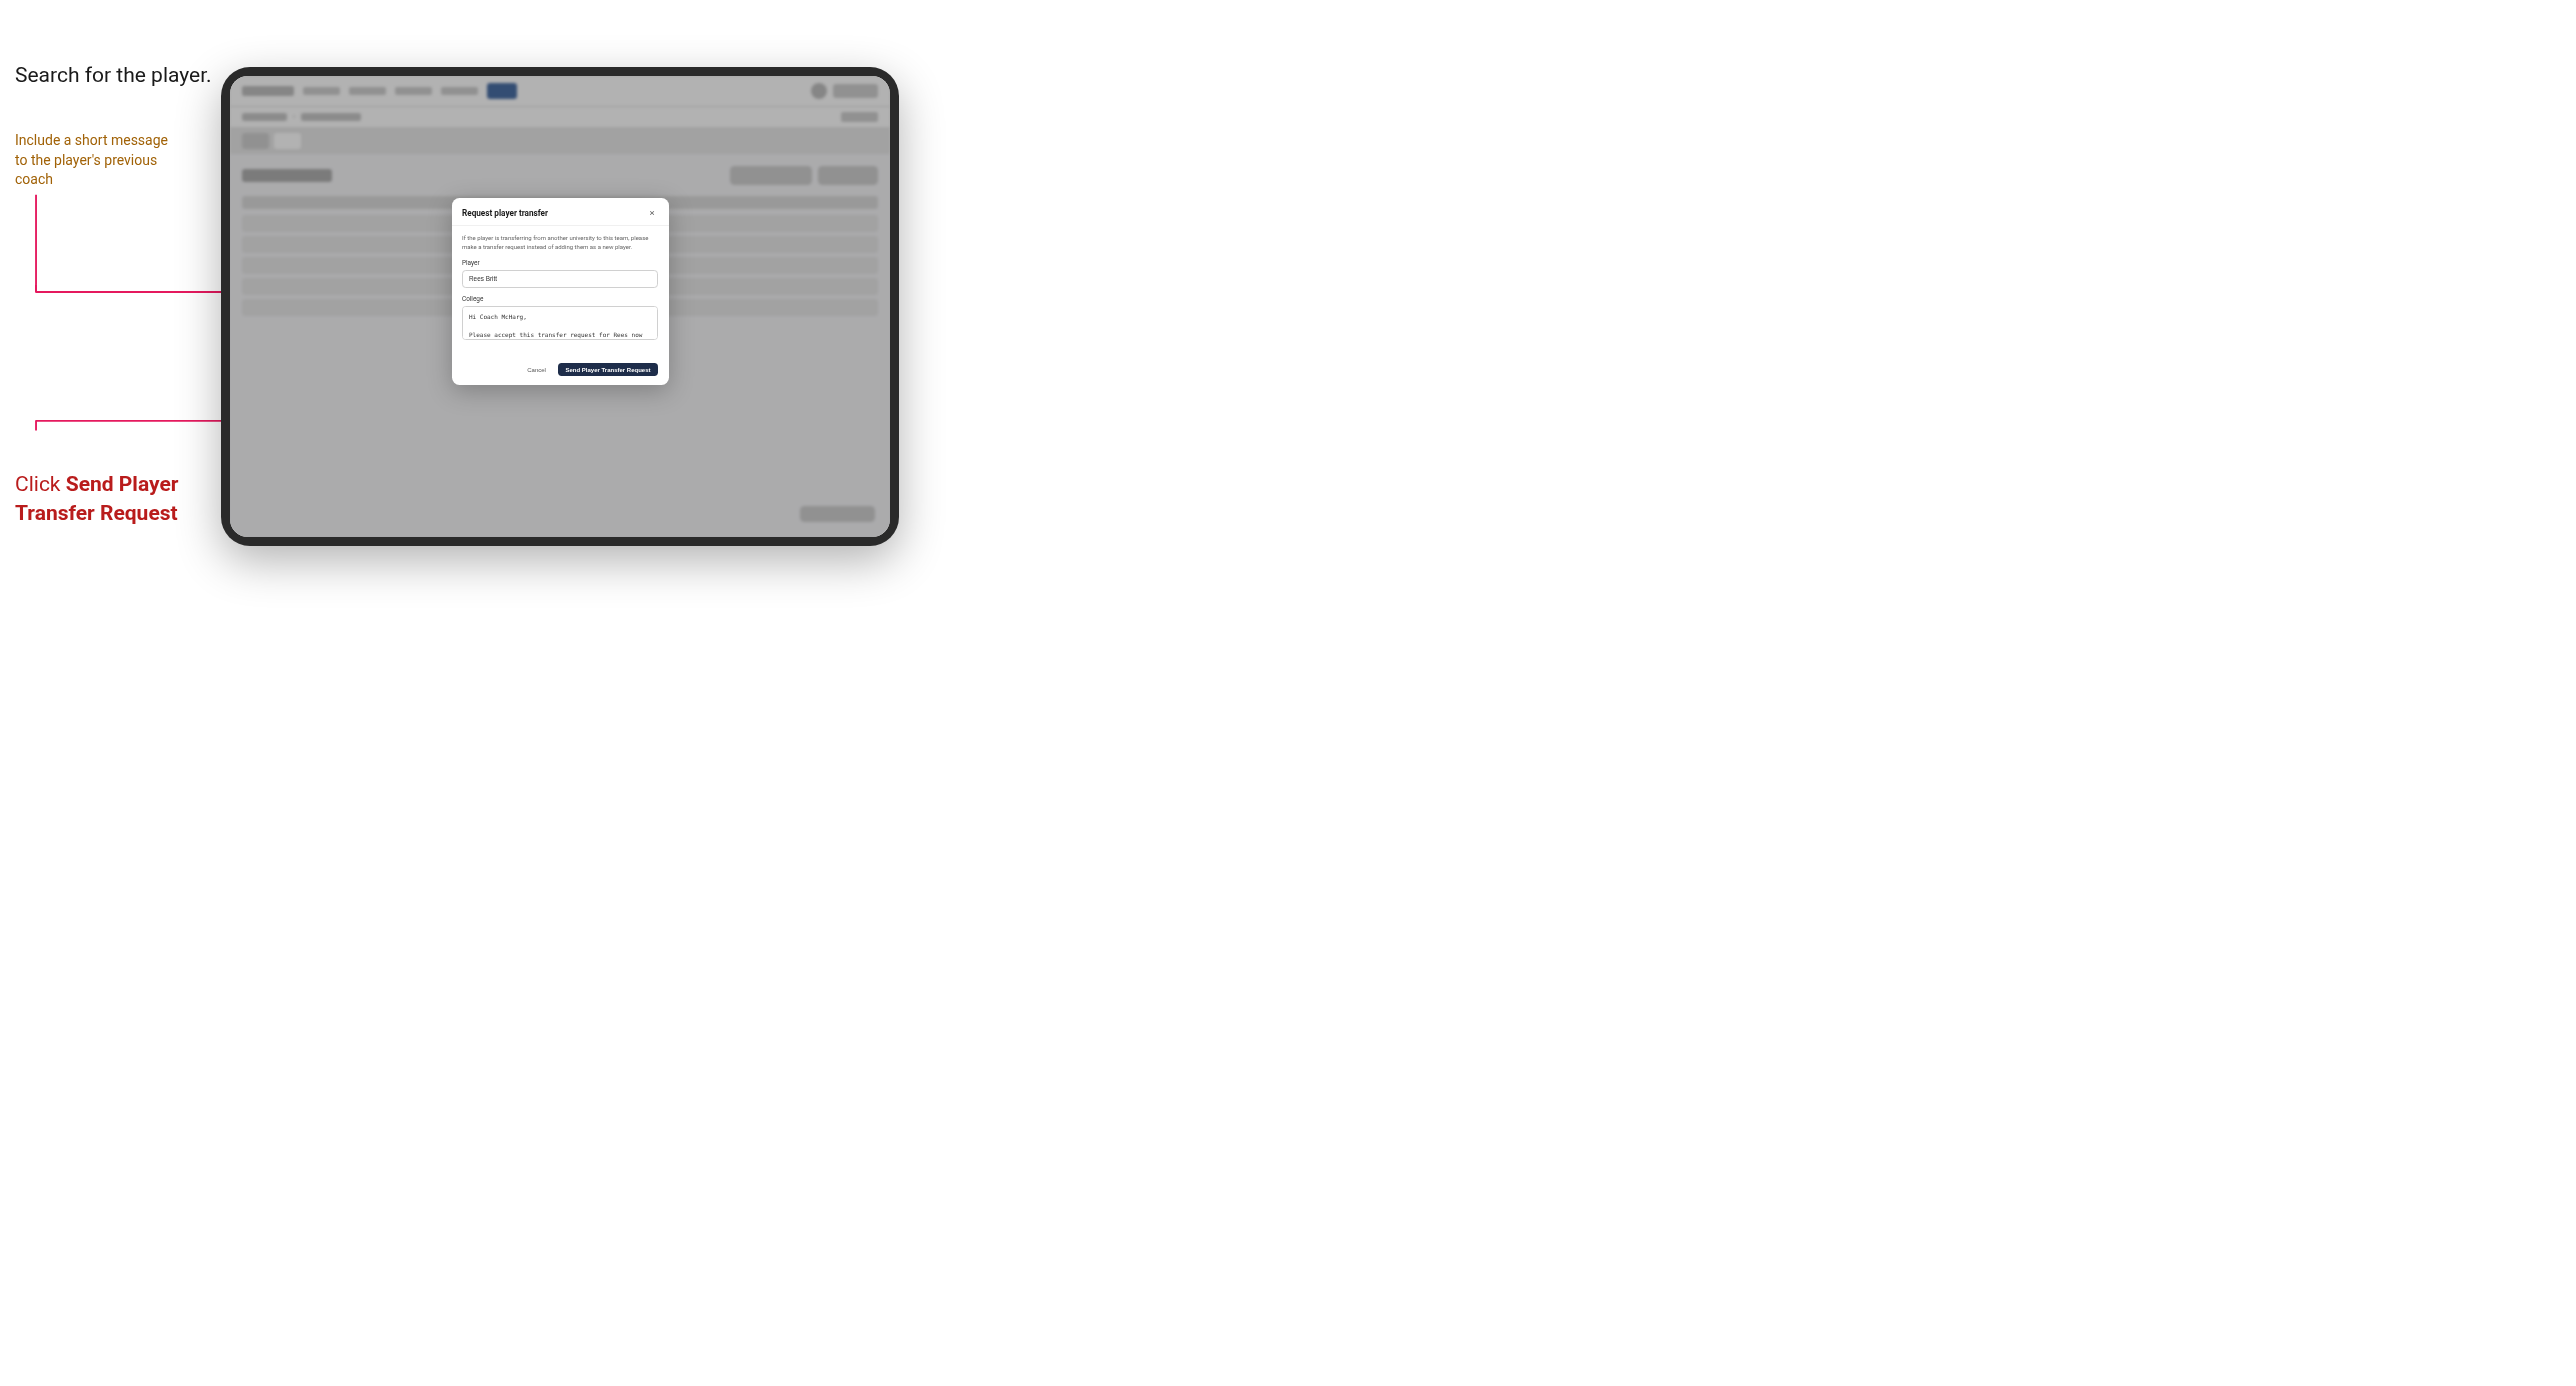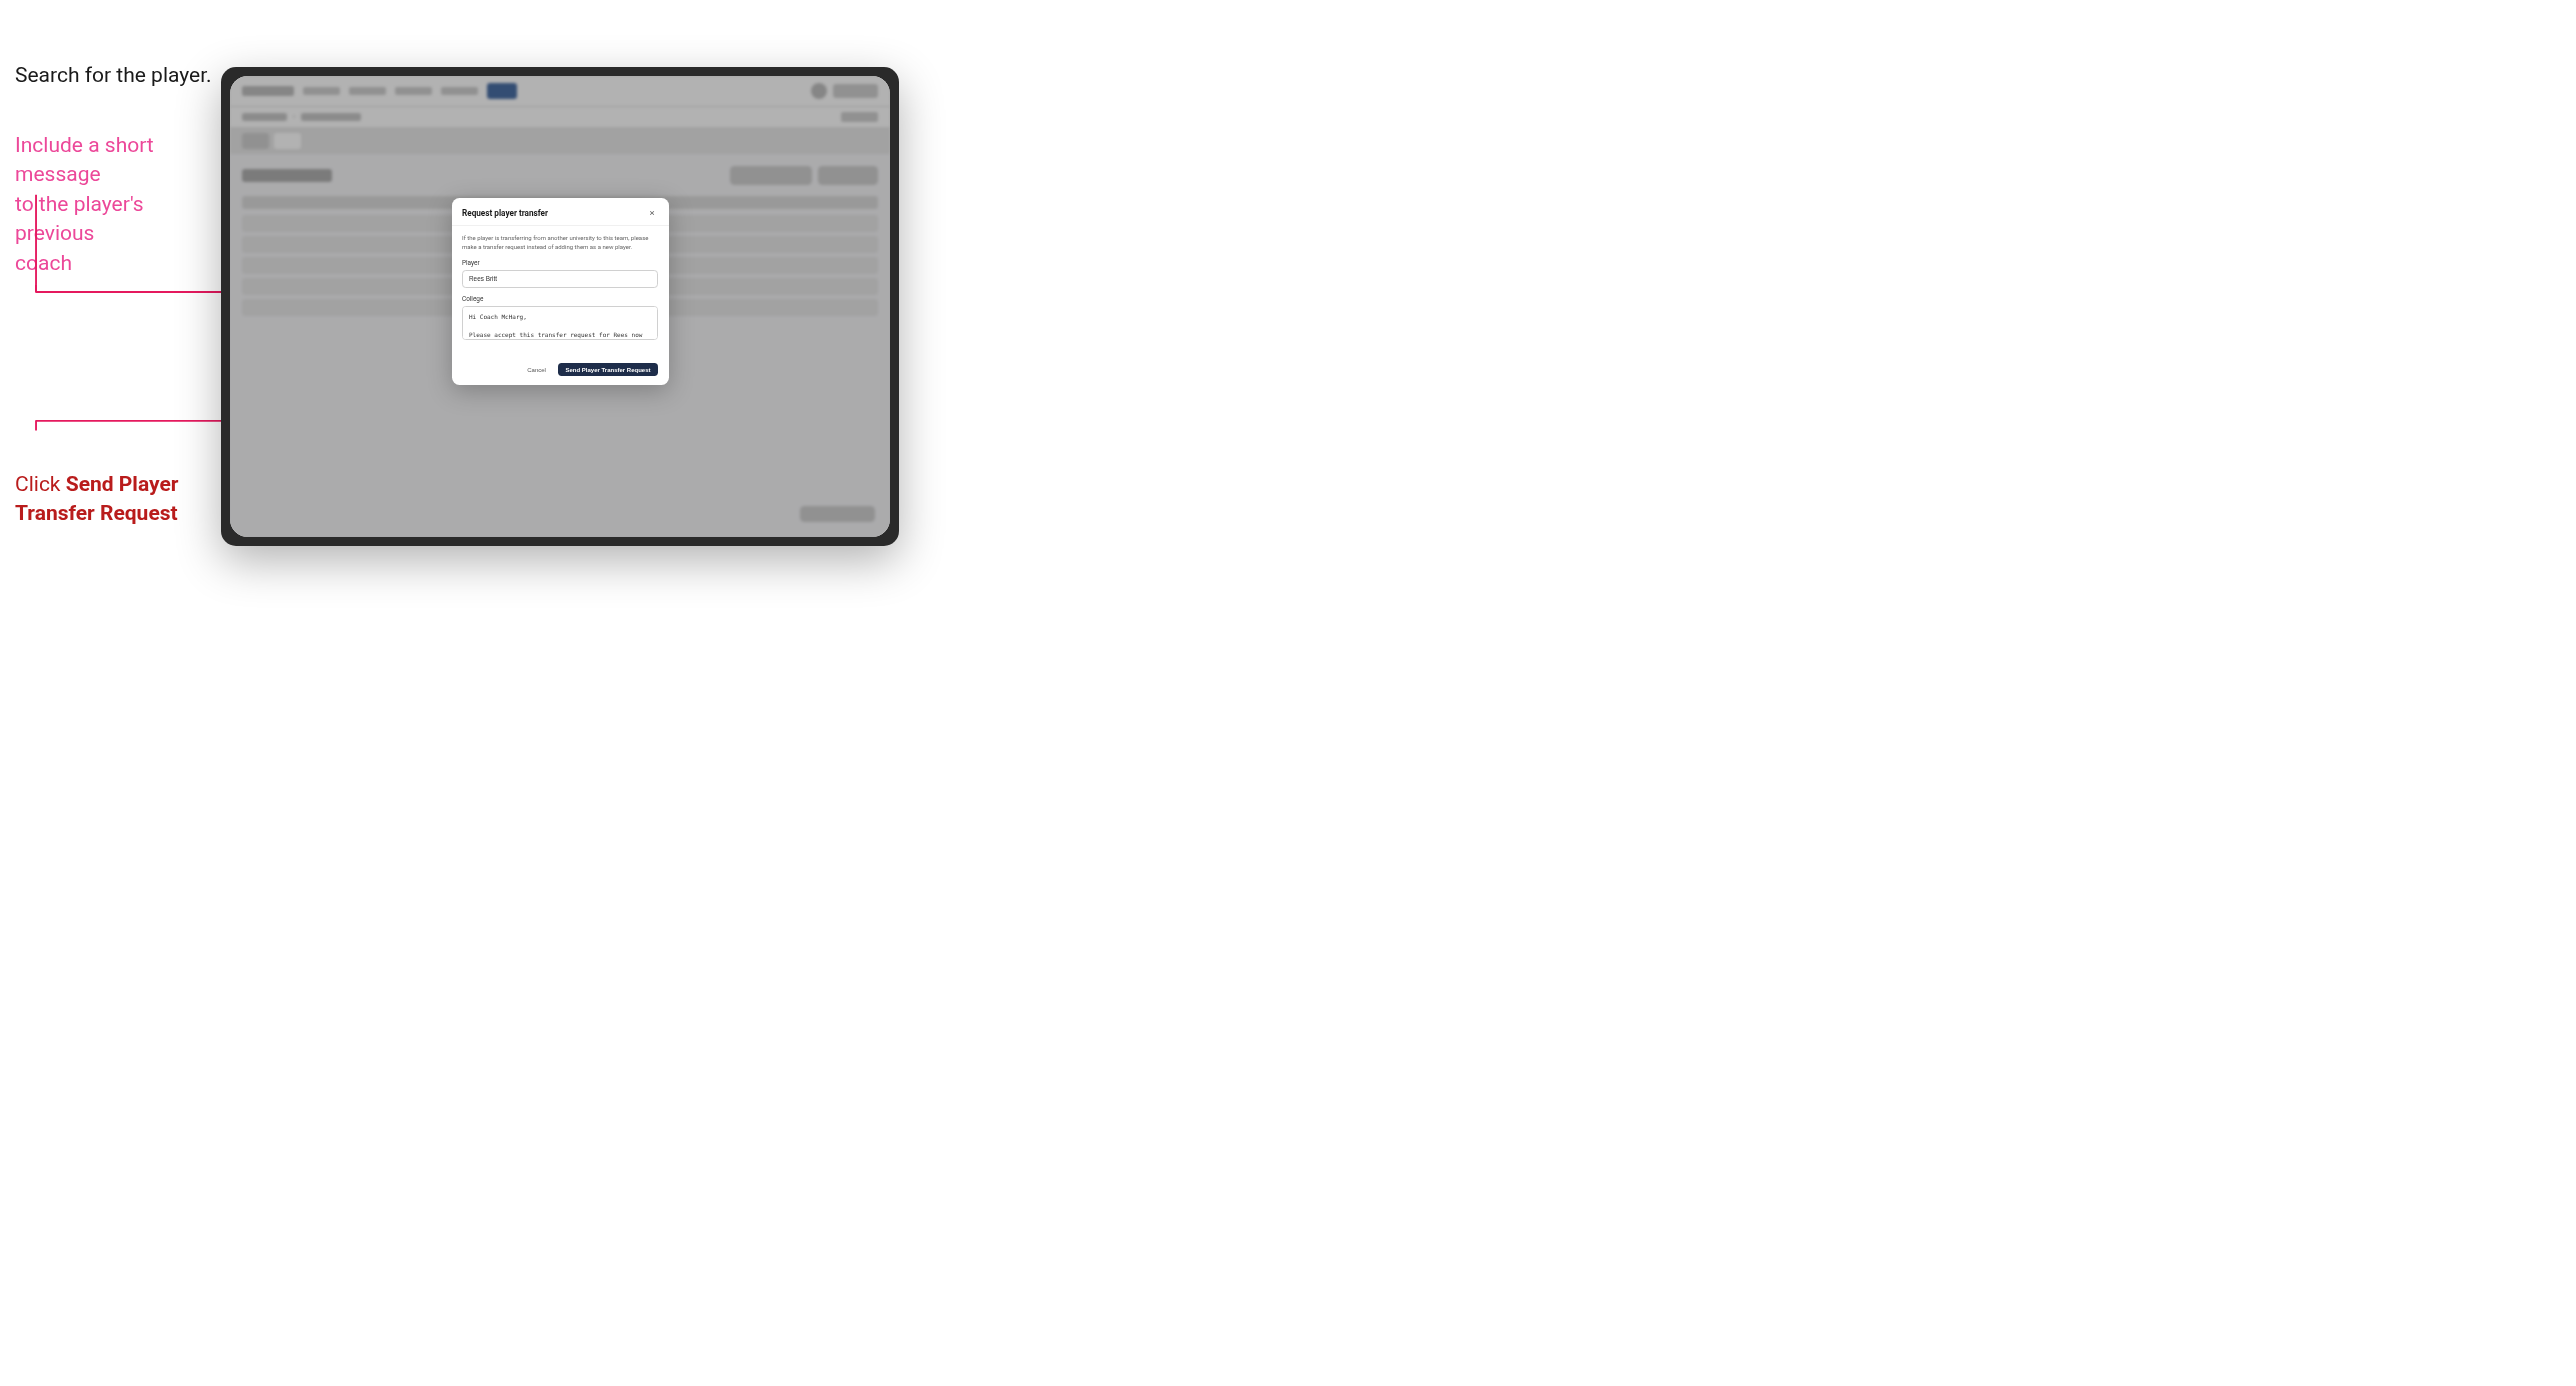--- a/index.html
+++ b/index.html
@@ -13,21 +13,21 @@
     }
 
     
     .tablet-frame {
       position: absolute;
       top: 67px;
       left: 221px;
       width: 678px;
       height: 479px;
       background: #2a2a2a;
-      border-radius: 15px;
+      border-radius: 29px;
       padding: 9px;
       box-shadow: 0 15px 45px rgba(0,0,0,0.3);
     }
 
     .tablet-screen {
       width: 100%;
       height: 100%;
       background: #f0f0f0;
       border-radius: 18px;
       overflow: hidden;
@@ -317,21 +317,21 @@
       border-radius: 4.5px;
     }
   </style>
 </head>
 <body>
 
 <div style="position:absolute; top:61px; left:15px; font-size:21px; color:#1a1a1a; line-height:1.4;">
   <span>Search for the player.</span>
 </div>
 
-<div style="position:absolute; top:131px; left:15px; font-size:21px; color:#ec4899; line-height:1.4; width:213px;">
+<div style="position:absolute; top:131px; left:15px; font-size:14px; color:#a16207; line-height:1.4; width:213px;">
   <span style="white-space:pre-line;">Include a short message
 to the player's previous
 coach</span>
 </div>
 
 <div style="position:absolute; top:470px; left:15px; font-size:21px; color:#b91c1c; line-height:1.4; width:213px;">
   <span>Click </span><strong style="white-space:pre-line;">Send Player
 Transfer Request</strong>
 </div>
 

